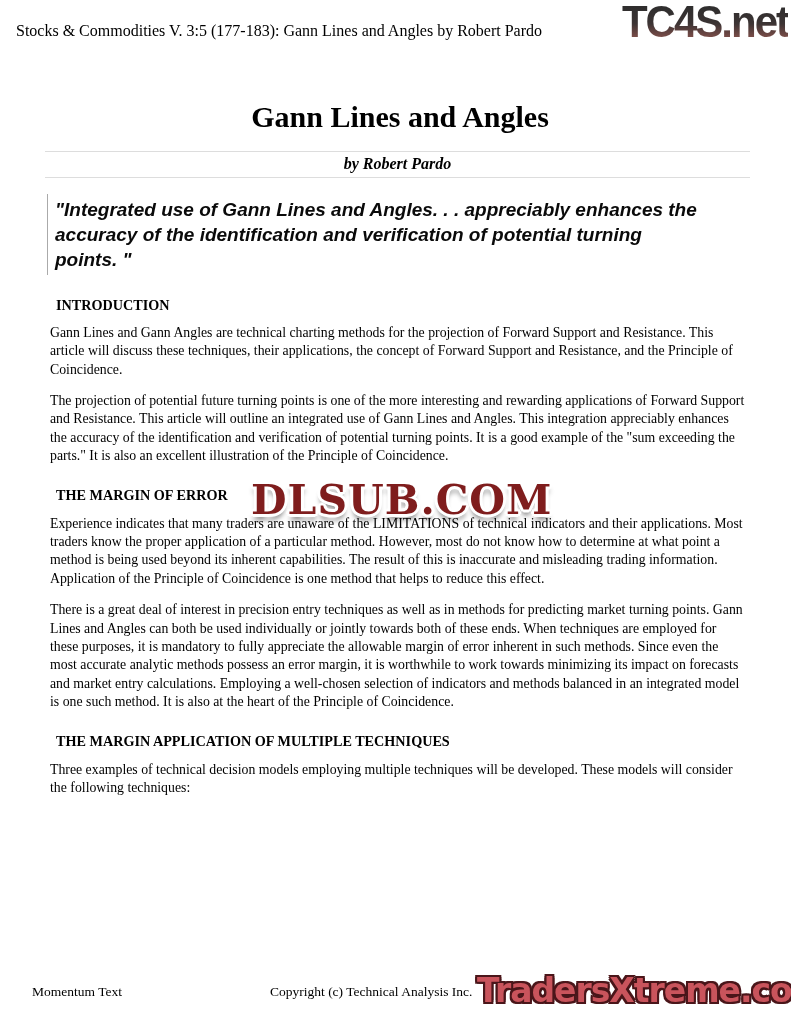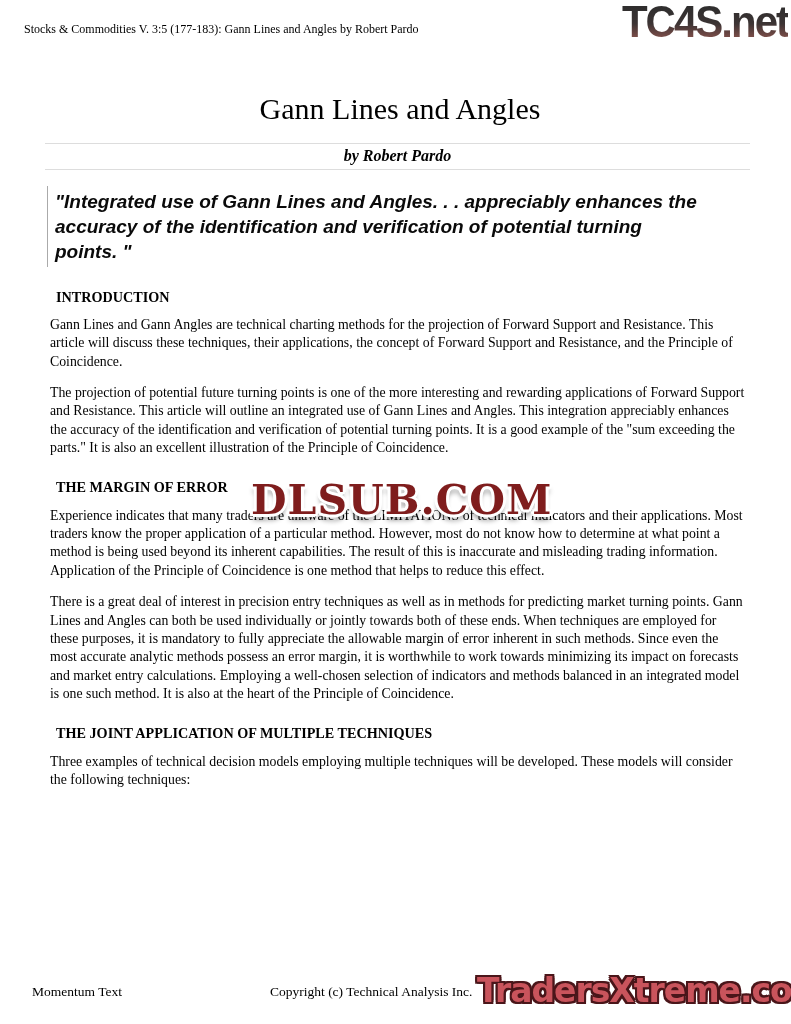--- a/index.html
+++ b/index.html
@@ -1,34 +1,34 @@
 <!DOCTYPE html>
 <html><head>
 <meta charset="utf-8">
 <style>
   html,body{margin:0;padding:0;background:#ffffff;}
   .page{
     position:relative;width:791px;height:1024px;background:#ffffff;
     font-family:"Liberation Serif",serif;color:#000;overflow:hidden;
   }
   .header-ref{
-    position:absolute;left:24px;top:22px;font-size:12px;color:#000;text-align:right;
+    position:absolute;left:16px;top:22px;font-size:16px;color:#000;text-align:right;
   }
   .tc4s{
     position:absolute;right:3px;top:0px;
     font-family:"Liberation Sans",sans-serif;font-weight:bold;
     font-size:42px;letter-spacing:-2px;line-height:1.05;
     background:linear-gradient(180deg,#2d2d2d 8%,#3c3434 52%,#7c4e49 82%,#a8837d 100%);
     -webkit-background-clip:text;background-clip:text;
     color:transparent;-webkit-text-fill-color:transparent;
     transform:scaleY(1.04);transform-origin:top;
   }
   .content{position:absolute;top:92px;left:50px;width:700px;}
   .title{
-    font-size:30px;font-weight:normal;text-align:center;margin:0 0 16px 0;line-height:1.15;
+    font-size:30px;font-weight:bold;text-align:center;margin:8px 0 16px 0;line-height:1.15;
   }
   .byline{
     margin-left:-5px;border-top:1px solid #ddd;border-bottom:1px solid #ddd;
     text-align:center;font-weight:bold;font-style:italic;font-size:16px;
     padding:3px 0 4px 0;
   }
   .pull-quote{
     margin:16px 0 0 -3px;padding:3px 46px 3px 7px;border-left:1px solid #aaa;
     font-family:"Liberation Sans",sans-serif;font-weight:bold;font-style:italic;
     font-size:19px;line-height:1.32;color:#0a0a0a;
@@ -76,21 +76,21 @@
     <div class="pull-quote">"Integrated use of Gann Lines and Angles. . . appreciably enhances the accuracy of the identification and verification of potential turning points. "</div>
 
     <h2 class="sec-heading">INTRODUCTION</h2>
     <p class="para">Gann Lines and Gann Angles are technical charting methods for the projection of Forward Support and Resistance. This article will discuss these techniques, their applications, the concept of Forward Support and Resistance, and the Principle of Coincidence.</p>
     <p class="para">The projection of potential future turning points is one of the more interesting and rewarding applications of Forward Support and Resistance. This article will outline an integrated use of Gann Lines and Angles. This integration appreciably enhances the accuracy of the identification and verification of potential turning points. It is a good example of the "sum exceeding the parts." It is also an excellent illustration of the Principle of Coincidence.</p>
 
     <h2 class="sec-heading">THE MARGIN OF ERROR</h2>
     <p class="para">Experience indicates that many traders are unaware of the LIMITATIONS of technical indicators and their applications. Most traders know the proper application of a particular method. However, most do not know how to determine at what point a method is being used beyond its inherent capabilities. The result of this is inaccurate and misleading trading information. Application of the Principle of Coincidence is one method that helps to reduce this effect.</p>
     <p class="para">There is a great deal of interest in precision entry techniques as well as in methods for predicting market turning points. Gann Lines and Angles can both be used individually or jointly towards both of these ends. When techniques are employed for these purposes, it is mandatory to fully appreciate the allowable margin of error inherent in such methods. Since even the most accurate analytic methods possess an error margin, it is worthwhile to work towards minimizing its impact on forecasts and market entry calculations. Employing a well-chosen selection of indicators and methods balanced in an integrated model is one such method. It is also at the heart of the Principle of Coincidence.</p>
 
-    <h2 class="sec-heading">THE JOINT APPLICATION OF MULTIPLE TECHNIQUES</h2>
+    <h2 class="sec-heading">THE MARGIN APPLICATION OF MULTIPLE TECHNIQUES</h2>
     <p class="para">Three examples of technical decision models employing multiple techniques will be developed. These models will consider the following techniques:</p>
 
   </div>
 
   <div class="wm-dlsub">DLSUB.COM</div>
 
   <div class="footer-left">Momentum Text</div>
   <div class="footer-copy">Copyright (c) Technical Analysis Inc.</div>
   <div class="wm-traders">TradersXtreme.com</div>
 

